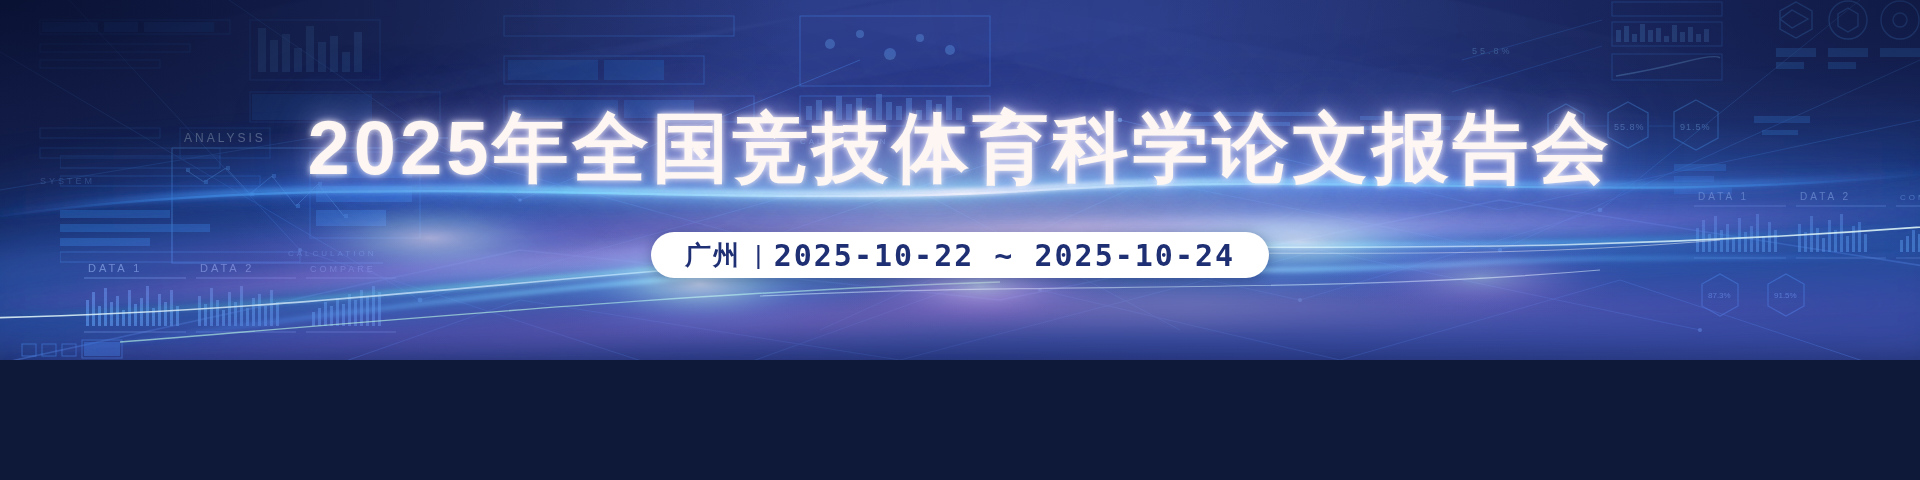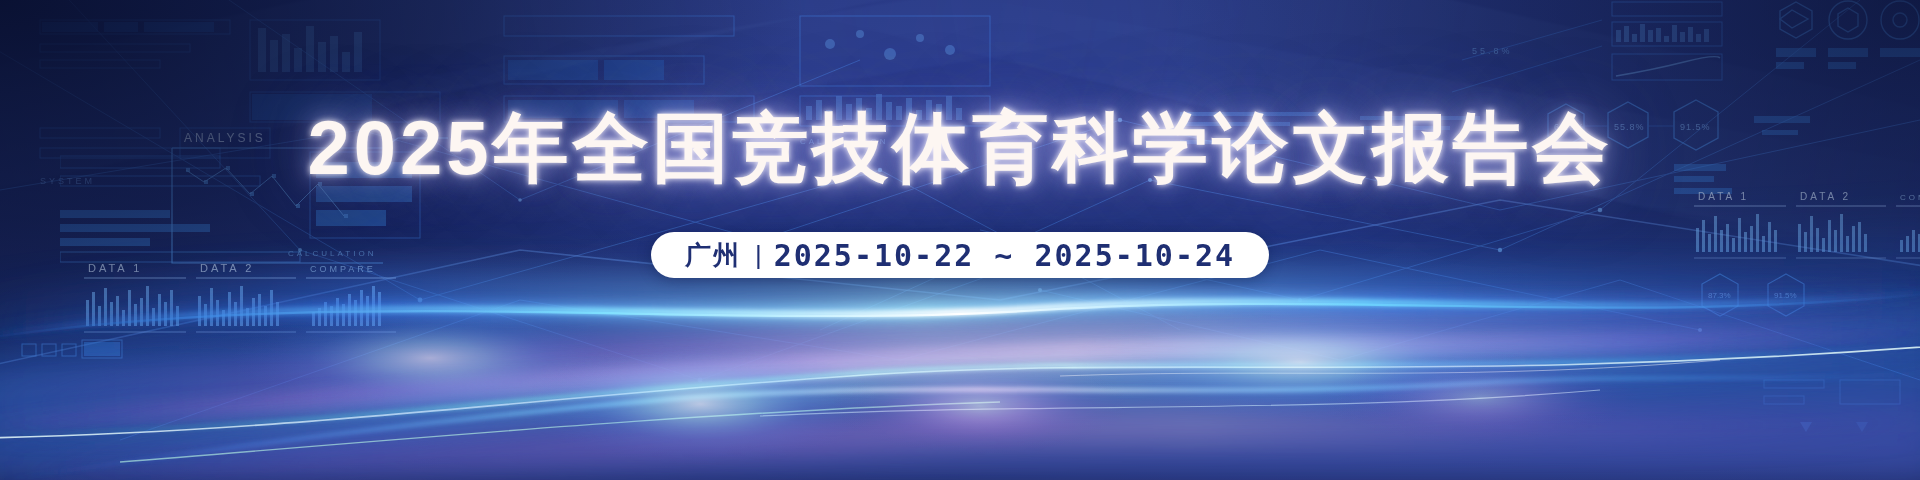--- a/index.html
+++ b/index.html
@@ -4,21 +4,21 @@
 <style>
   * { margin:0; padding:0; box-sizing:border-box; }
   html,body { background:#0e1838; }
   body {
     width:1920px; height:480px; overflow:hidden;
     font-family:"Liberation Sans","DejaVu Sans",sans-serif;
   }
 
   
   .banner{
-    position:relative; width:1920px; height:480px; overflow:hidden;
+    position:relative; width:1920px; height:360px; overflow:hidden;
     background:#b91c1c;
   }
   .layer{ position:absolute; inset:0; }
 
   
   .bg-base{
     background:
       radial-gradient(120% 140% at 50% 12%, #2b3b8a 0%, #223277 32%, #1a2760 58%, #141f50 80%, #101a44 100%);
   }
   .bg-corner-dark{

